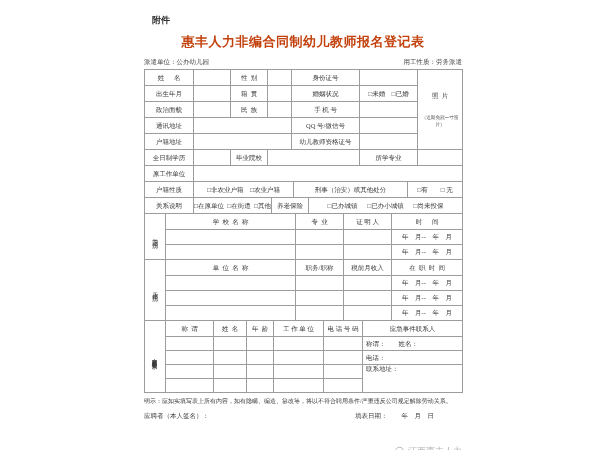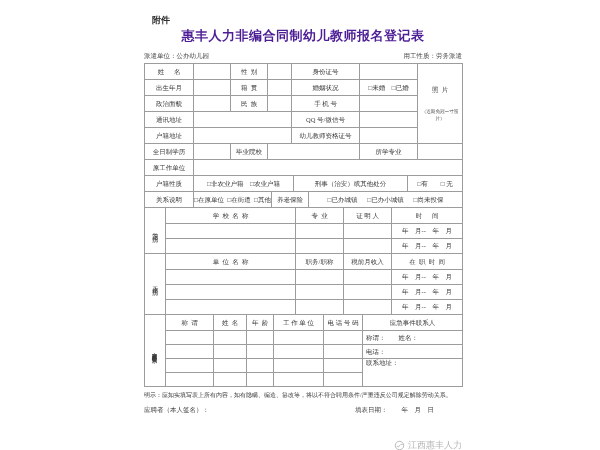--- a/index.html
+++ b/index.html
@@ -2,21 +2,21 @@
 <html><head>
 <meta charset="utf-8">
 <style>
   html,body{margin:0;padding:0;}
   body{
     width:600px;height:450px;background:#ffffff;position:relative;overflow:hidden;
     font-family:"Liberation Serif","DejaVu Serif",serif;color:#3a3a3a;
   }
   .doc{position:absolute;left:144px;top:14px;width:318px;}
   .attachment{font-size:9px;font-weight:bold;color:#2e2e2e;padding-left:8px;}
-  .title{margin-top:0;text-align:center;font-size:13px;font-weight:bold;color:#4c1d95;letter-spacing:.5px;white-space:nowrap;}
+  .title{margin-top:6px;text-align:center;font-size:13px;font-weight:bold;color:#c2410c;letter-spacing:.5px;white-space:nowrap;}
   .subline{margin-top:7px;display:flex;justify-content:space-between;font-size:6.5px;color:#444;}
   .grid{margin-top:3px;}
   table{width:100%;border-collapse:collapse;table-layout:fixed;margin-top:-1px;}
   td{
     border:1px solid #9c9c9c;font-size:6.5px;color:#3a3a3a;text-align:center;
     padding:0;height:15px;line-height:1.1;white-space:pre;overflow:hidden;vertical-align:middle;
   }
   td.left{text-align:left;padding-left:3px;}
   td.vlabel{writing-mode:vertical-rl;text-orientation:upright;letter-spacing:1.5px;font-size:6px;}
   td.vlabel.small{letter-spacing:.5px;font-size:5.5px;}

